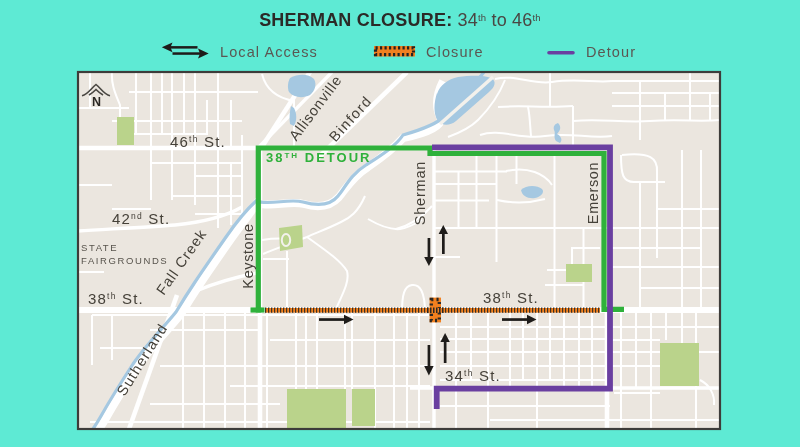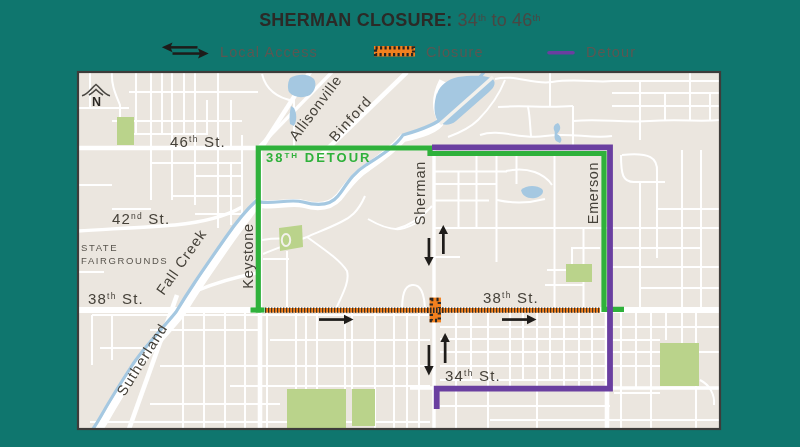--- a/index.html
+++ b/index.html
@@ -1,16 +1,16 @@
 <!DOCTYPE html>
 <html><head>
 <meta charset="utf-8">
 <style>
 html,body{margin:0;padding:0;background:#ffffff;}
-#page{position:relative;width:800px;height:447px;background:#0f766e;font-family:"Liberation Sans",sans-serif;overflow:hidden;}
+#page{position:relative;width:800px;height:447px;background:#5eead4;font-family:"Liberation Sans",sans-serif;overflow:hidden;}
 svg{position:absolute;top:0;left:0;filter:blur(0.55px);}
 </style>
 </head>
 <body>
 <div id="page">
 <svg width="800" height="447" viewBox="0 0 800 447">
   <defs>
     <clipPath id="mapclip">
           <rect x="78" y="72" width="642" height="357"></rect>
         </clipPath>

